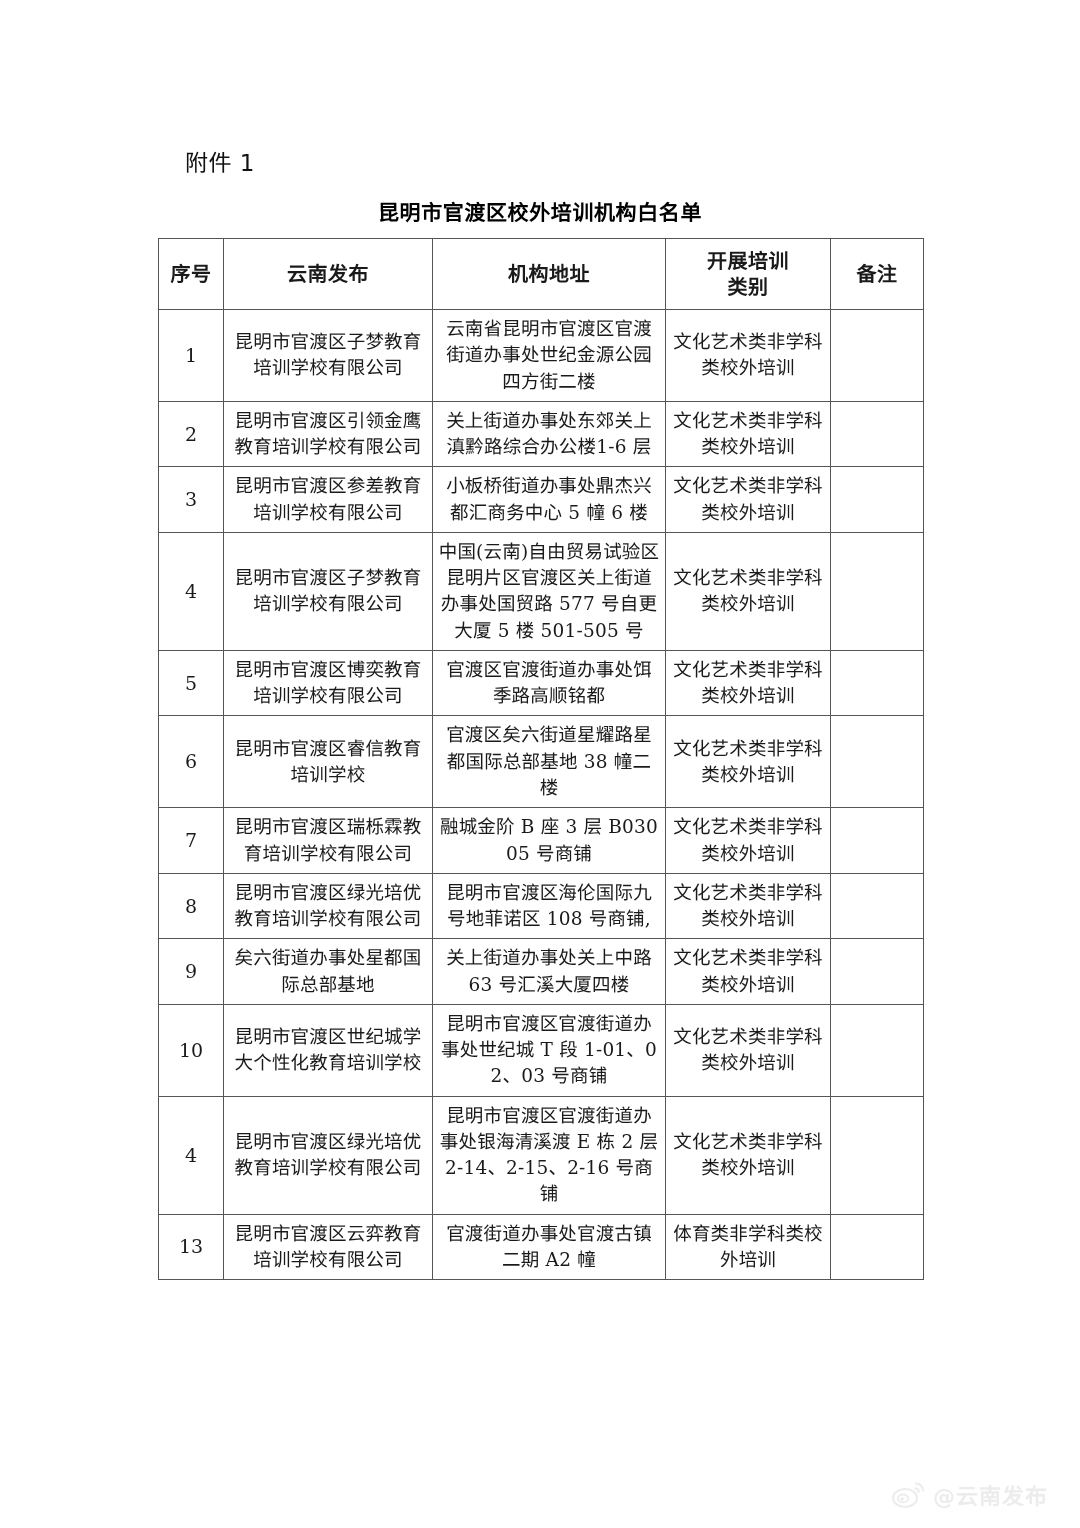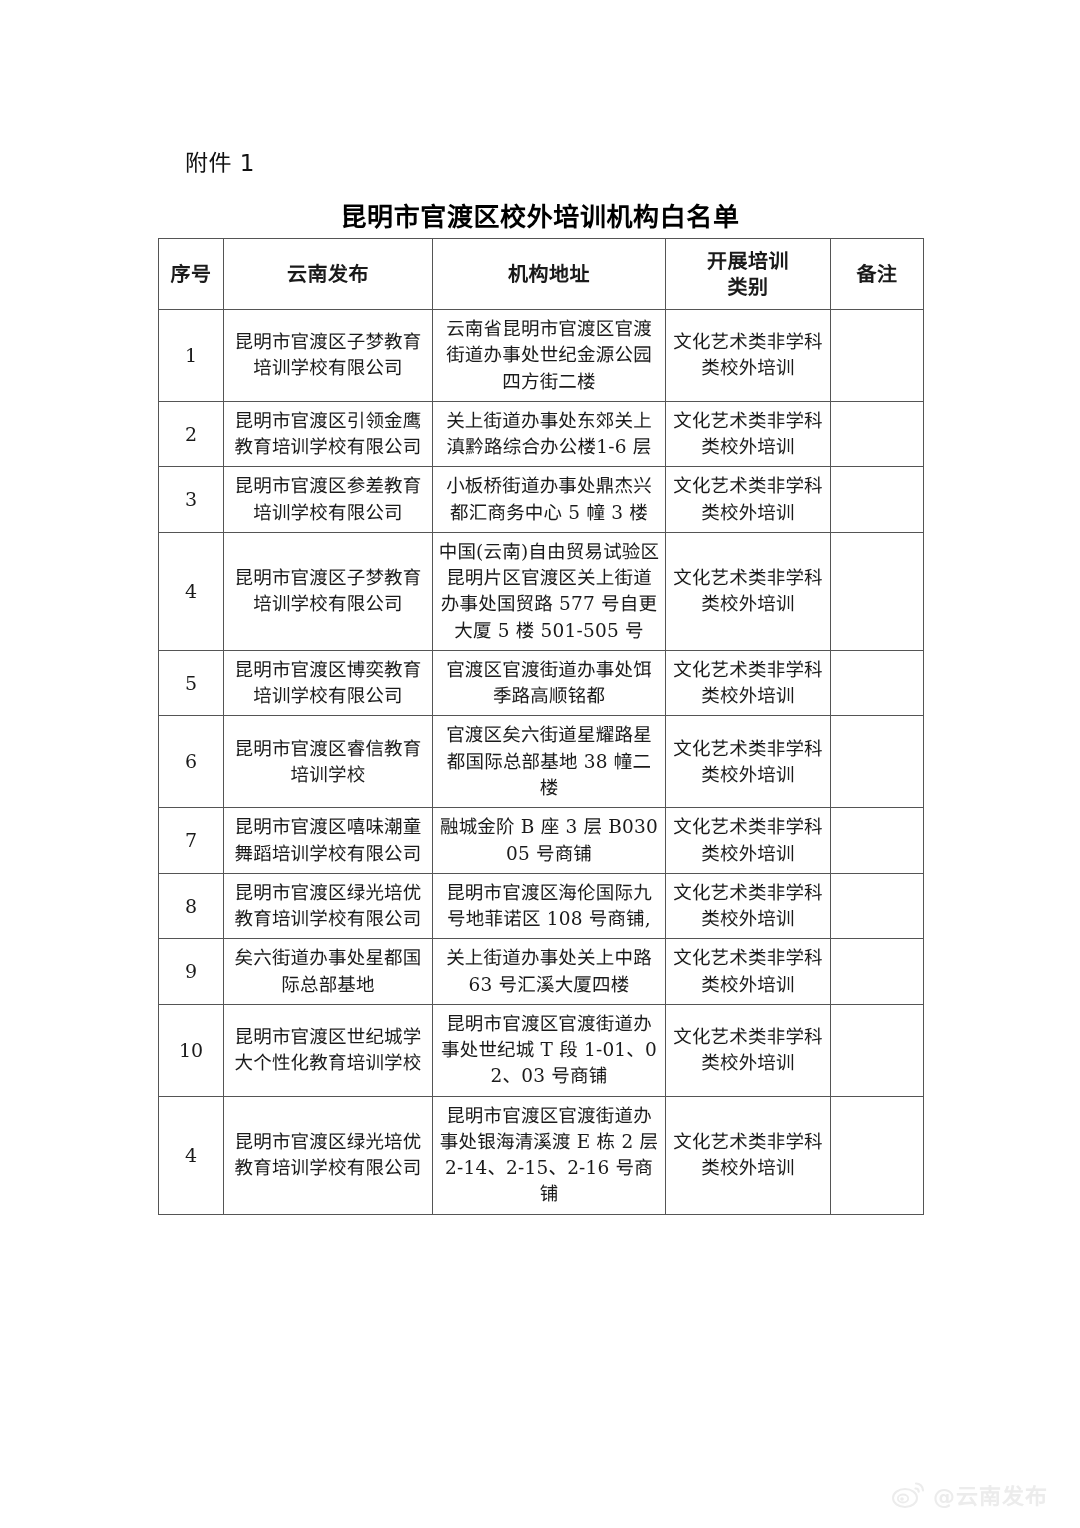--- a/index.html
+++ b/index.html
@@ -40,21 +40,21 @@
 
   
   .doc-title {
     position: absolute;
     left: 0;
     right: 0;
     top: 196px;
     text-align: center;
     font-family: "DejaVu Sans", "Liberation Sans", sans-serif;
     font-weight: bold;
-    font-size: 26px;
+    font-size: 21px;
     letter-spacing: 0.6px;
     color: #000;
   }
 
   
   .table-wrap {
     position: absolute;
     left: 158px;
     top: 238px;
     width: 765px;
@@ -171,21 +171,21 @@
           <tr>
             <td class="idx">2</td>
             <td class="name">昆明市官渡区引领金鹰教育培训学校有限公司</td>
             <td class="addr">关上街道办事处东郊关上滇黔路综合办公楼1-6 层</td>
             <td class="cat">文化艺术类非学科类校外培训</td>
             <td class="note"></td>
           </tr>
           <tr>
             <td class="idx">3</td>
             <td class="name">昆明市官渡区参差教育培训学校有限公司</td>
-            <td class="addr">小板桥街道办事处鼎杰兴都汇商务中心 5 幢 3 楼</td>
+            <td class="addr">小板桥街道办事处鼎杰兴都汇商务中心 5 幢 6 楼</td>
             <td class="cat">文化艺术类非学科类校外培训</td>
             <td class="note"></td>
           </tr>
           <tr>
             <td class="idx">4</td>
             <td class="name">昆明市官渡区子梦教育培训学校有限公司</td>
             <td class="addr">中国(云南)自由贸易试验区昆明片区官渡区关上街道办事处国贸路 577 号自更大厦 5 楼 501-505 号</td>
             <td class="cat">文化艺术类非学科类校外培训</td>
             <td class="note"></td>
           </tr>
@@ -198,21 +198,21 @@
           </tr>
           <tr>
             <td class="idx">6</td>
             <td class="name">昆明市官渡区睿信教育培训学校</td>
             <td class="addr">官渡区矣六街道星耀路星都国际总部基地 38 幢二楼</td>
             <td class="cat">文化艺术类非学科类校外培训</td>
             <td class="note"></td>
           </tr>
           <tr>
             <td class="idx">7</td>
-            <td class="name">昆明市官渡区嘻味潮童舞蹈培训学校有限公司</td>
+            <td class="name">昆明市官渡区瑞栎霖教育培训学校有限公司</td>
             <td class="addr">融城金阶 B 座 3 层 B03005 号商铺</td>
             <td class="cat">文化艺术类非学科类校外培训</td>
             <td class="note"></td>
           </tr>
           <tr>
             <td class="idx">8</td>
             <td class="name">昆明市官渡区绿光培优教育培训学校有限公司</td>
             <td class="addr">昆明市官渡区海伦国际九号地菲诺区 108 号商铺,</td>
             <td class="cat">文化艺术类非学科类校外培训</td>
             <td class="note"></td>
@@ -229,20 +229,27 @@
             <td class="name">昆明市官渡区世纪城学大个性化教育培训学校</td>
             <td class="addr">昆明市官渡区官渡街道办事处世纪城 T 段 1-01、02、03 号商铺</td>
             <td class="cat">文化艺术类非学科类校外培训</td>
             <td class="note"></td>
           </tr>
           <tr>
             <td class="idx">4</td>
             <td class="name">昆明市官渡区绿光培优教育培训学校有限公司</td>
             <td class="addr">昆明市官渡区官渡街道办事处银海清溪渡 E 栋 2 层 2-14、2-15、2-16 号商铺</td>
             <td class="cat">文化艺术类非学科类校外培训</td>
+            <td class="note"></td>
+          </tr>
+          <tr>
+            <td class="idx">13</td>
+            <td class="name">昆明市官渡区云弈教育培训学校有限公司</td>
+            <td class="addr">官渡街道办事处官渡古镇二期 A2 幢</td>
+            <td class="cat">体育类非学科类校外培训</td>
             <td class="note"></td>
           </tr>
         </tbody>
     </table>
   </div>
 
   <div class="watermark">
     <span>
       <svg width="34" height="28" viewBox="0 0 34 28" aria-hidden="true">
         <ellipse cx="13" cy="18" rx="12" ry="9" fill="none" stroke="#ececec" stroke-width="2"></ellipse>

